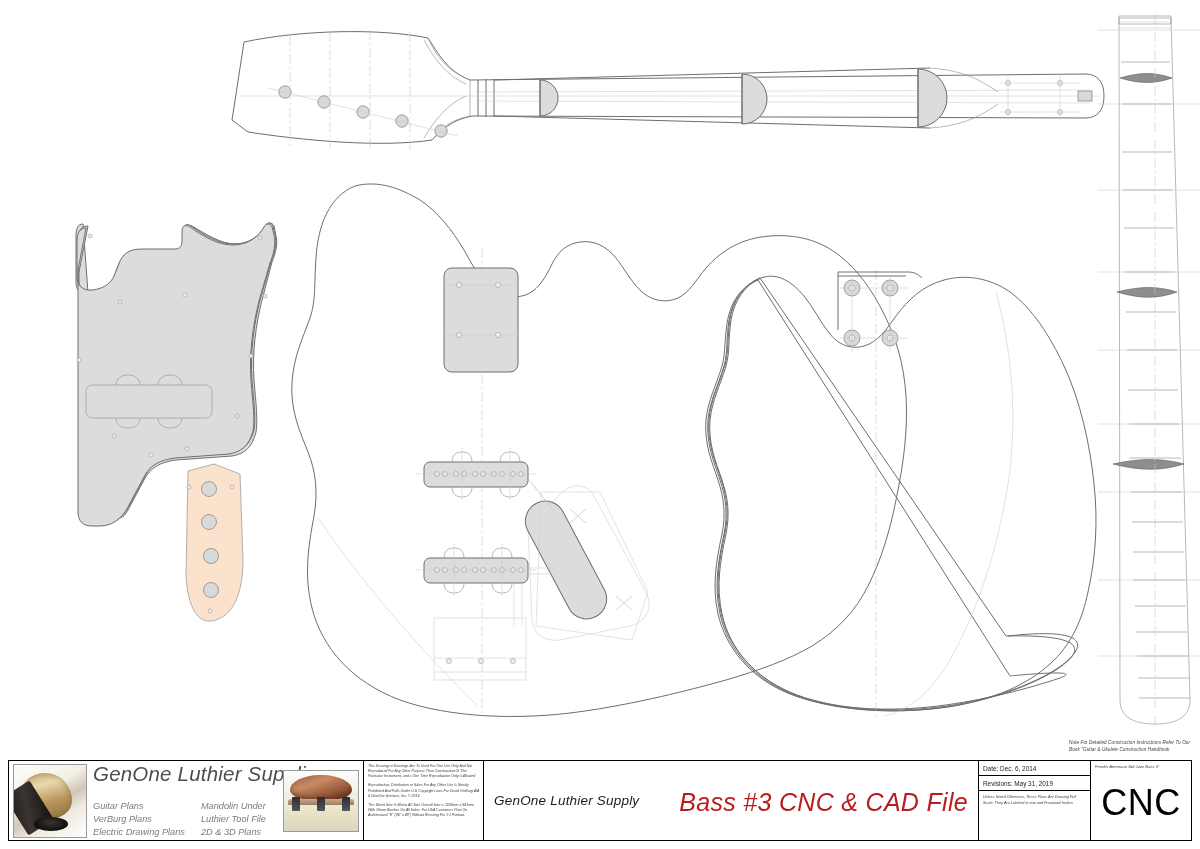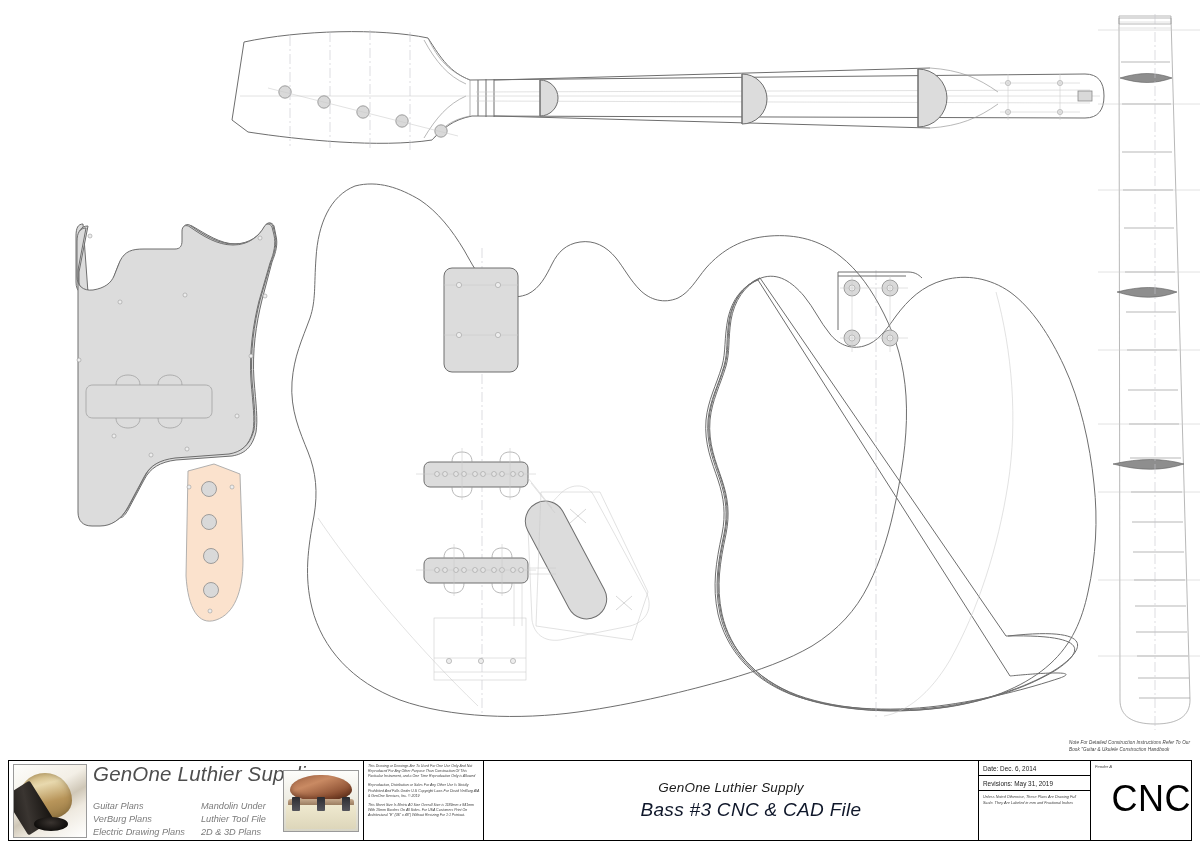--- a/index.html
+++ b/index.html
@@ -113,37 +113,37 @@
   
   #legal-cell{
     width:120px;border-right:1.2px solid #000;padding:3px 3px 3px 4px;
     font-size:3.55px;line-height:1.45;color:#3d3d3d;font-style:italic;
   }
   #legal-cell p{margin:0 0 4px 0;}
 
   
   #center-cell{
     flex:1 1 auto;border-right:1.2px solid #000;
-    display:flex;flex-direction:column;align-items:center;justify-content:center;
+    display:flex;flex-direction:row;align-items:center;justify-content:center;
   }
   #company-sub{font-style:italic;font-size:13.5px;color:#1a1a1a;letter-spacing:.2px;}
-  #sheet-title{font-style:italic;font-size:19px;color:#0f172a;margin-top:4px;letter-spacing:.3px;margin-left:40px;}
+  #sheet-title{font-style:italic;font-size:25px;color:#b91c1c;margin-top:4px;letter-spacing:.3px;margin-left:40px;}
 
   
   #meta-cell{width:112px;border-right:1.2px solid #000;display:flex;flex-direction:column;}
   .meta-row{
     border-bottom:1.1px solid #000;padding:2px 4px;font-size:6.4px;color:#1c1c1c;
     display:flex;align-items:center;height:15px;box-sizing:border-box;
   }
   #scale-note{
     flex:1 1 auto;padding:4px;font-size:3.8px;line-height:1.5;color:#3d3d3d;font-style:italic;
   }
 
   
-  #cnc-cell{width:100px;display:flex;flex-direction:row;}
+  #cnc-cell{width:100px;display:flex;flex-direction:column;}
   #model-name{
     font-size:4.2px;color:#3d3d3d;padding:3px 3px 0 4px;line-height:1.3;font-style:italic;
     white-space:nowrap;overflow:hidden;
   }
   #cnc-label{
     flex:1 1 auto;display:flex;align-items:center;justify-content:center;
     font-size:36px;letter-spacing:.5px;color:#000;padding-bottom:4px;
   }
 </style>
 </head>

